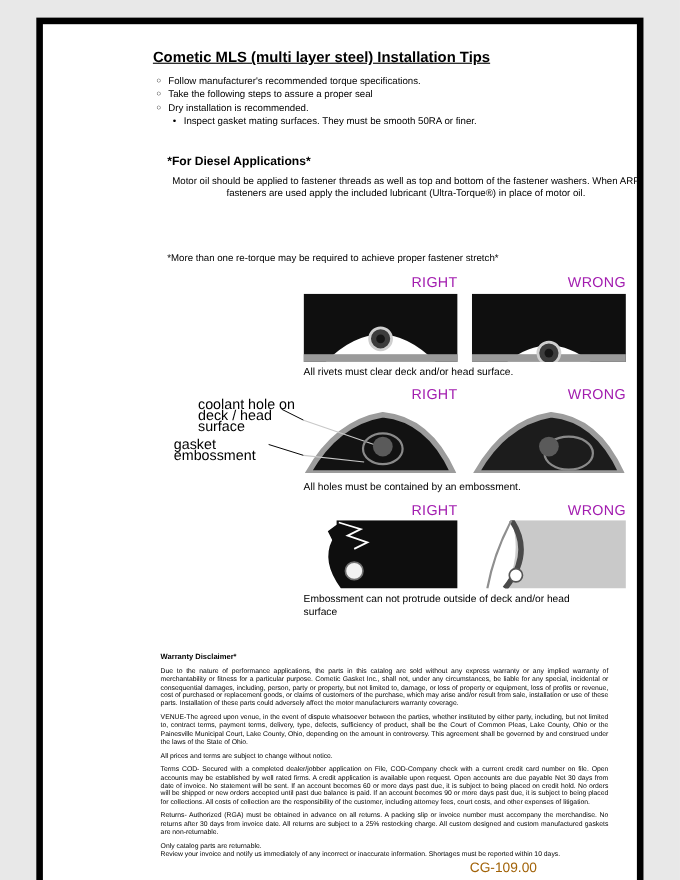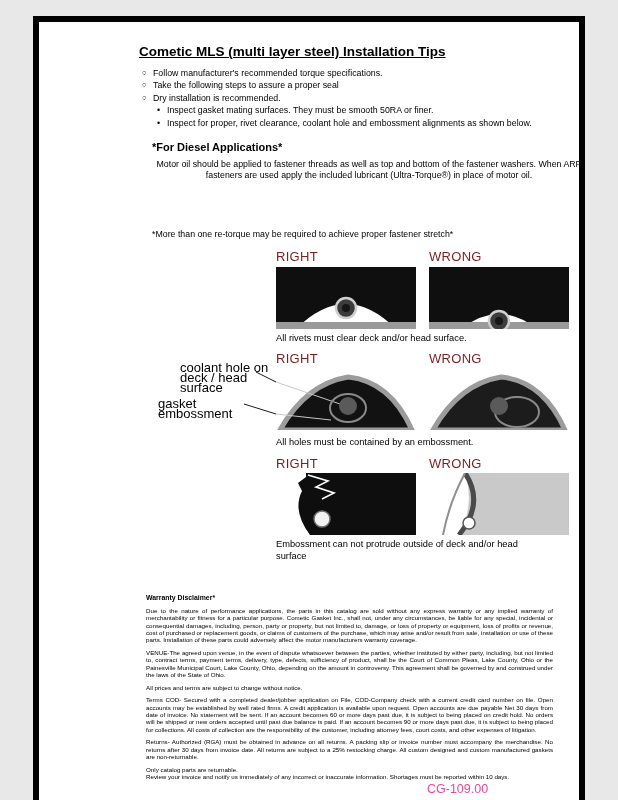--- a/index.html
+++ b/index.html
@@ -17,57 +17,56 @@
   .tip { position:relative; padding-left:11px; }
   .tip::before { content:"○"; position:absolute; left:0; top:0; font-size:7.5px; }
   .subtips { padding-left:15px; }
   .subtip { position:relative; padding-left:10px; }
   .subtip::before { content:"•"; position:absolute; left:0; top:0; font-size:9px; }
   .diesel-heading { position:absolute; left:113px; top:119px; font-size:11px; font-weight:bold; }
   .body-par { position:absolute; font-size:8.8px; line-height:11px; }
   #p1 { left:113px; top:137px; width:434px;text-align:center; }
   #p2 { left:113px; top:167px; width:440px; }
   #note { left:113px; top:207px; width:440px; }
-  .lab { position:absolute; width:140px; text-align:left; font-size:13px; color:#7f1d1d; letter-spacing:0.3px; }
+  .lab { position:absolute; width:140px; text-align:right; font-size:13px; color:#a21caf; letter-spacing:0.3px; }
   #l1r{left:237px;top:227px} #l1w{left:390px;top:227px}
   #l2r{left:237px;top:329px} #l2w{left:390px;top:329px}
   #l3r{left:237px;top:434px} #l3w{left:390px;top:434px}
   .f { position:absolute; width:140px; height:62px; }
   .f svg { width:100%; height:100%; display:block; }
   #f1r{left:237px;top:245px} #f1w{left:390px;top:245px}
   #f2r{left:237px;top:346px} #f2w{left:390px;top:346px}
   #f3r{left:237px;top:451px} #f3w{left:390px;top:451px}
   .caption { position:absolute; font-size:9.3px; line-height:12px; }
   #c1{left:237px;top:310px;width:300px}
   #c2{left:237px;top:414px;width:300px}
   #c3{left:237px;top:516px;width:262px}
   .ann { position:absolute; font-size:13px; line-height:10px; }
   #ann1{left:141px;top:341px;width:95px;}
   #ann2{left:119px;top:377px;width:100px;}
   #annlines{position:absolute;left:205px;top:344px;width:35px;height:55px;}
   .warranty { position:absolute; left:107px; top:572px; width:407px; }
   .whead { font-size:6.9px; font-weight:bold; margin-bottom:6px; }
   .wpar { font-size:6.2px; line-height:7.3px; margin-bottom:5.5px; text-align:justify; }
   .wpar.tight { margin-bottom:0; }
-  .footer-code { position:absolute; left:388px; top:760px; font-size:12.5px; color:#ec4899; }
+  .footer-code { position:absolute; left:388px; top:760px; font-size:12.5px; color:#a16207; }
 </style>
 </head>
 <body>
 
 <div class="page">
 
   <div class="title">Cometic MLS (multi layer steel) Installation Tips</div>
 
   <div class="tips">
     <div class="tip">Follow manufacturer's recommended torque specifications.</div>
     <div class="tip">Take the following steps to assure a proper seal</div>
     <div class="tip">Dry installation is recommended.</div>
     <div class="subtips">
       <div class="subtip">Inspect gasket mating surfaces.  They must be smooth 50RA or finer.</div>
-      <div class="subtip">Inspect for proper, rivet clearance, coolant hole and embossment alignments as shown below.</div>
     </div>
   </div>
 
   <div class="diesel-heading">*For Diesel Applications*</div>
   <div class="body-par" id="p1">Motor oil should be applied to fastener threads as well as top and bottom of the fastener washers. When ARP fasteners are used apply the included lubricant (Ultra-Torque®) in place of motor oil.</div>
   <div class="body-par" id="note">*More than one re-torque may be required to achieve proper fastener stretch*</div>
 
   <div class="lab" id="l1r">RIGHT</div>
   <div class="lab" id="l1w">WRONG</div>
   <div class="f" id="f1r">

